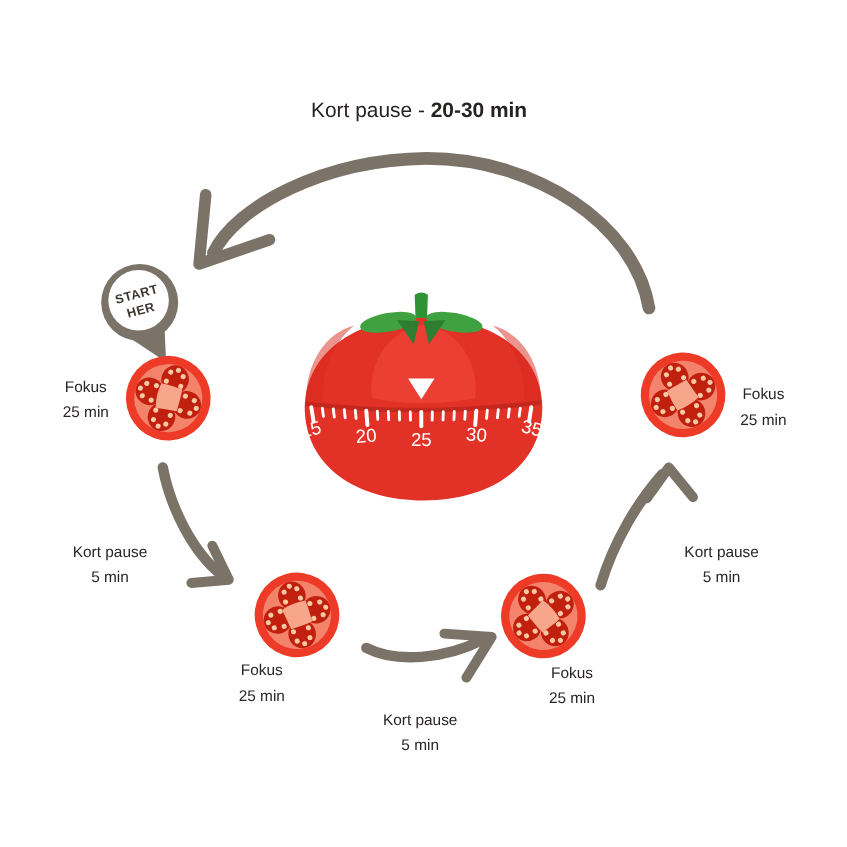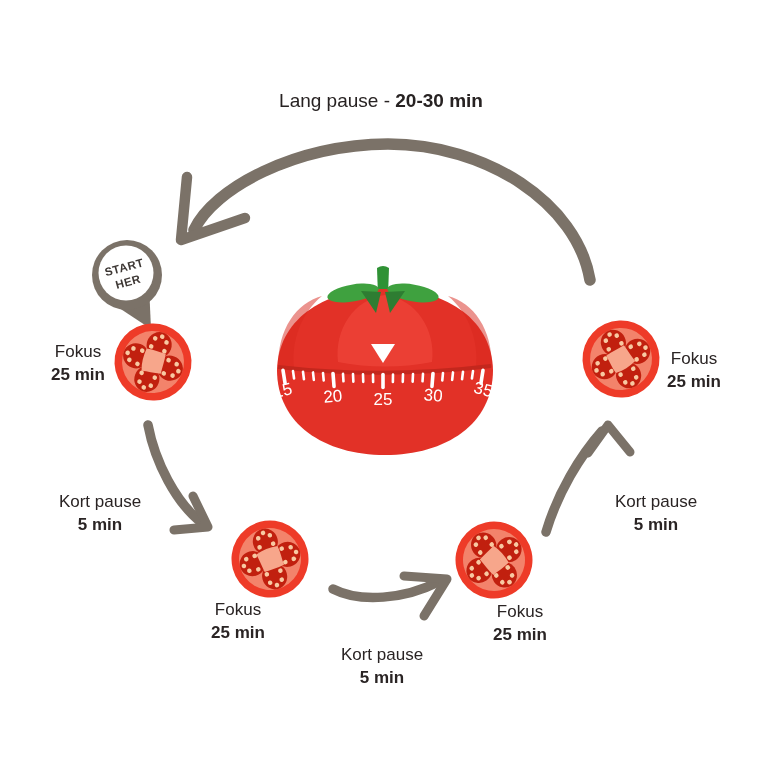--- a/index.html
+++ b/index.html
@@ -3,24 +3,24 @@
 <meta charset="utf-8">
 <style>
   html,body{margin:0;padding:0;background:#ffffff;}
   #stage{
     position:relative;width:770px;height:770px;background:#ffffff;overflow:hidden;
     font-family:"Liberation Sans", sans-serif;color:#2a2424;
   }
   #art{position:absolute;left:0;top:0;}
   .label{
     position:absolute;transform:translateX(-50%);text-align:center;
-    font-size:17px;line-height:23px;color:#2a2424;white-space:nowrap;
+    font-size:14px;line-height:23px;color:#2a2424;white-space:nowrap;
   }
   .label .name{font-weight:400;}
-  .label .dur{font-weight:700;}
+  .label .dur{font-weight:400;}
   .title{
     position:absolute;transform:translateX(-50%);font-size:19px;line-height:24px;
     color:#272222;white-space:nowrap;
   }
   .title b{font-weight:700;text-align:center;}
   .dialnum{
     font-family:"Liberation Sans", sans-serif;font-size:17px;fill:#ffffff;font-weight:400;
   }
   .pintxt{
     font-family:"Liberation Sans", sans-serif;font-size:11.5px;fill:#3d3734;
@@ -154,21 +154,21 @@
       <path d="M 371,344 L 395,344 L 383,363 Z" fill="#ffffff"></path>
     </g>
 
     <use href="#tomato-slice" transform="translate(153,362) rotate(-25)"></use>
     <use href="#tomato-slice" transform="translate(270,559) rotate(30)"></use>
     <use href="#tomato-slice" transform="translate(494,560) rotate(100)"></use>
     <use href="#tomato-slice" transform="translate(621,359) rotate(200)"></use>
   </svg>
 
   <div class="title" style="left:381px;top:89px">
-    <span>Lang pause - </span><b>20-30 min</b>
+    <span>Kort pause - </span><b>20-30 min</b>
   </div>
 
   <div class="label" style="left:78px;top:340px">
     <div class="name">Fokus</div>
     <div class="dur">25 min</div>
   </div>
 
   <div class="label" style="left:694px;top:347px">
     <div class="name">Fokus</div>
     <div class="dur">25 min</div>

